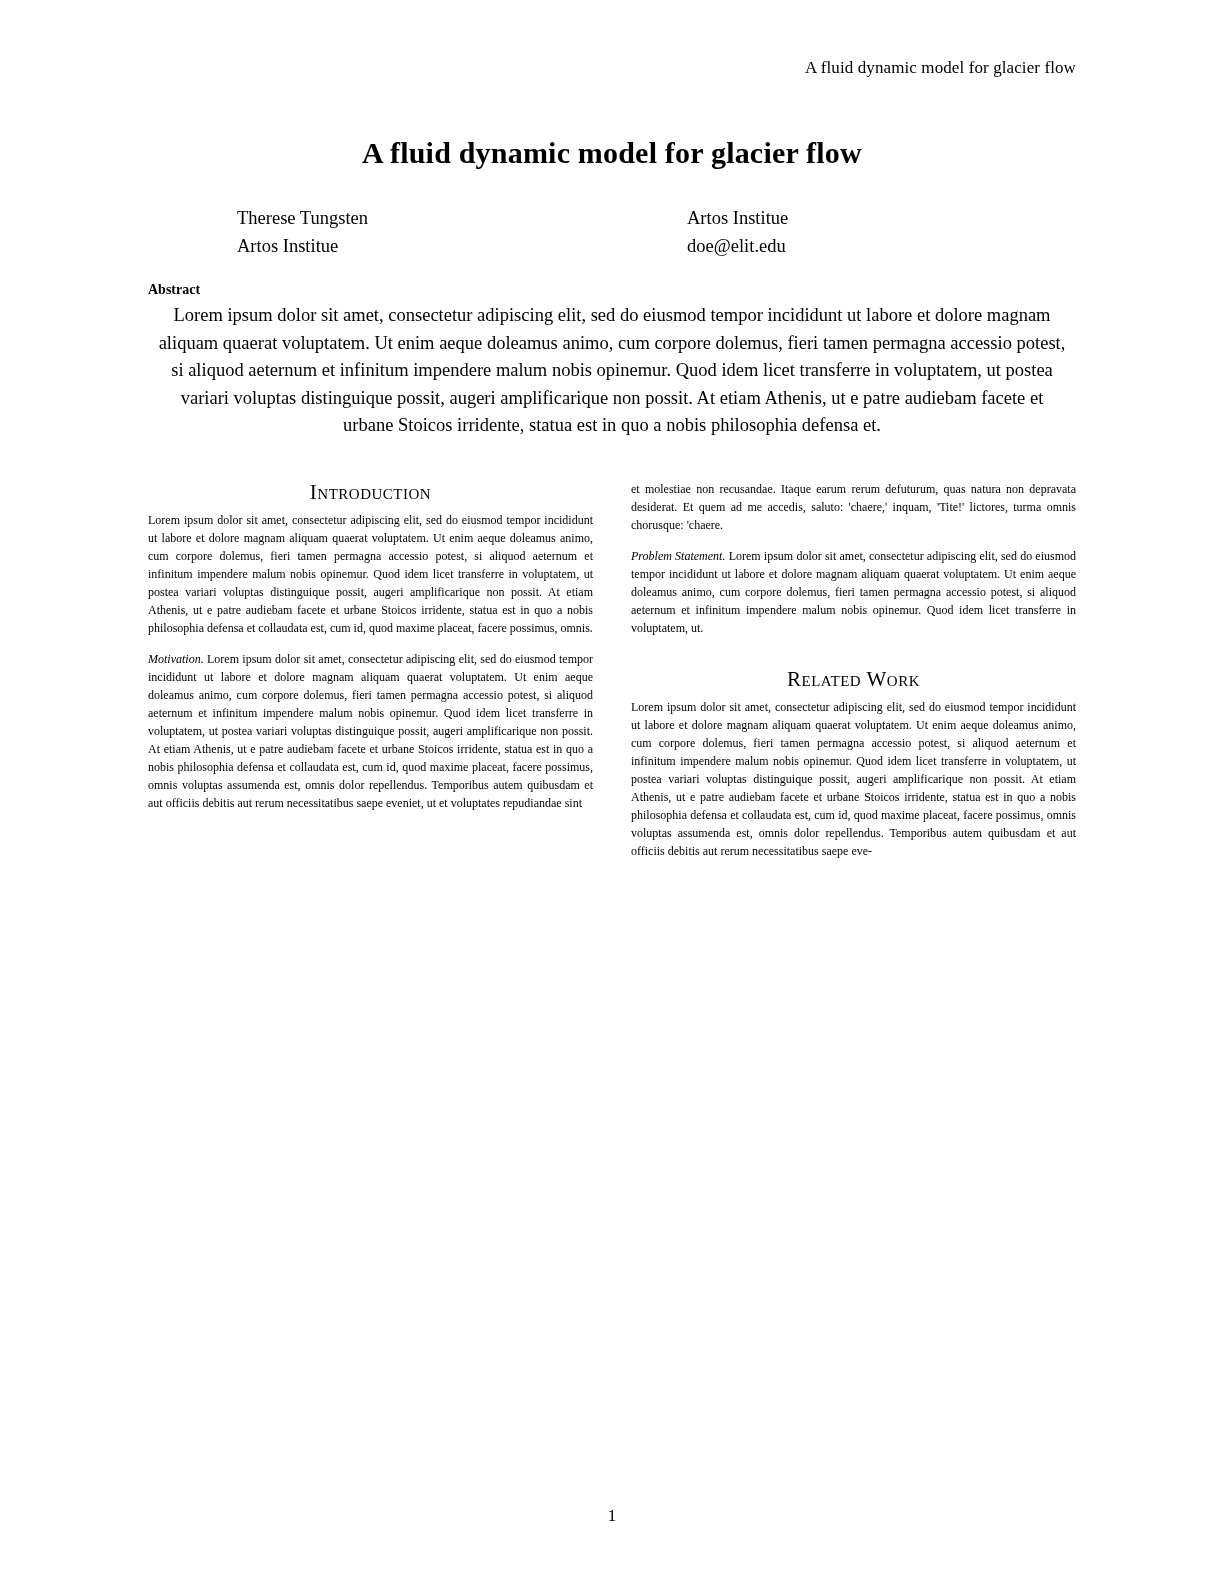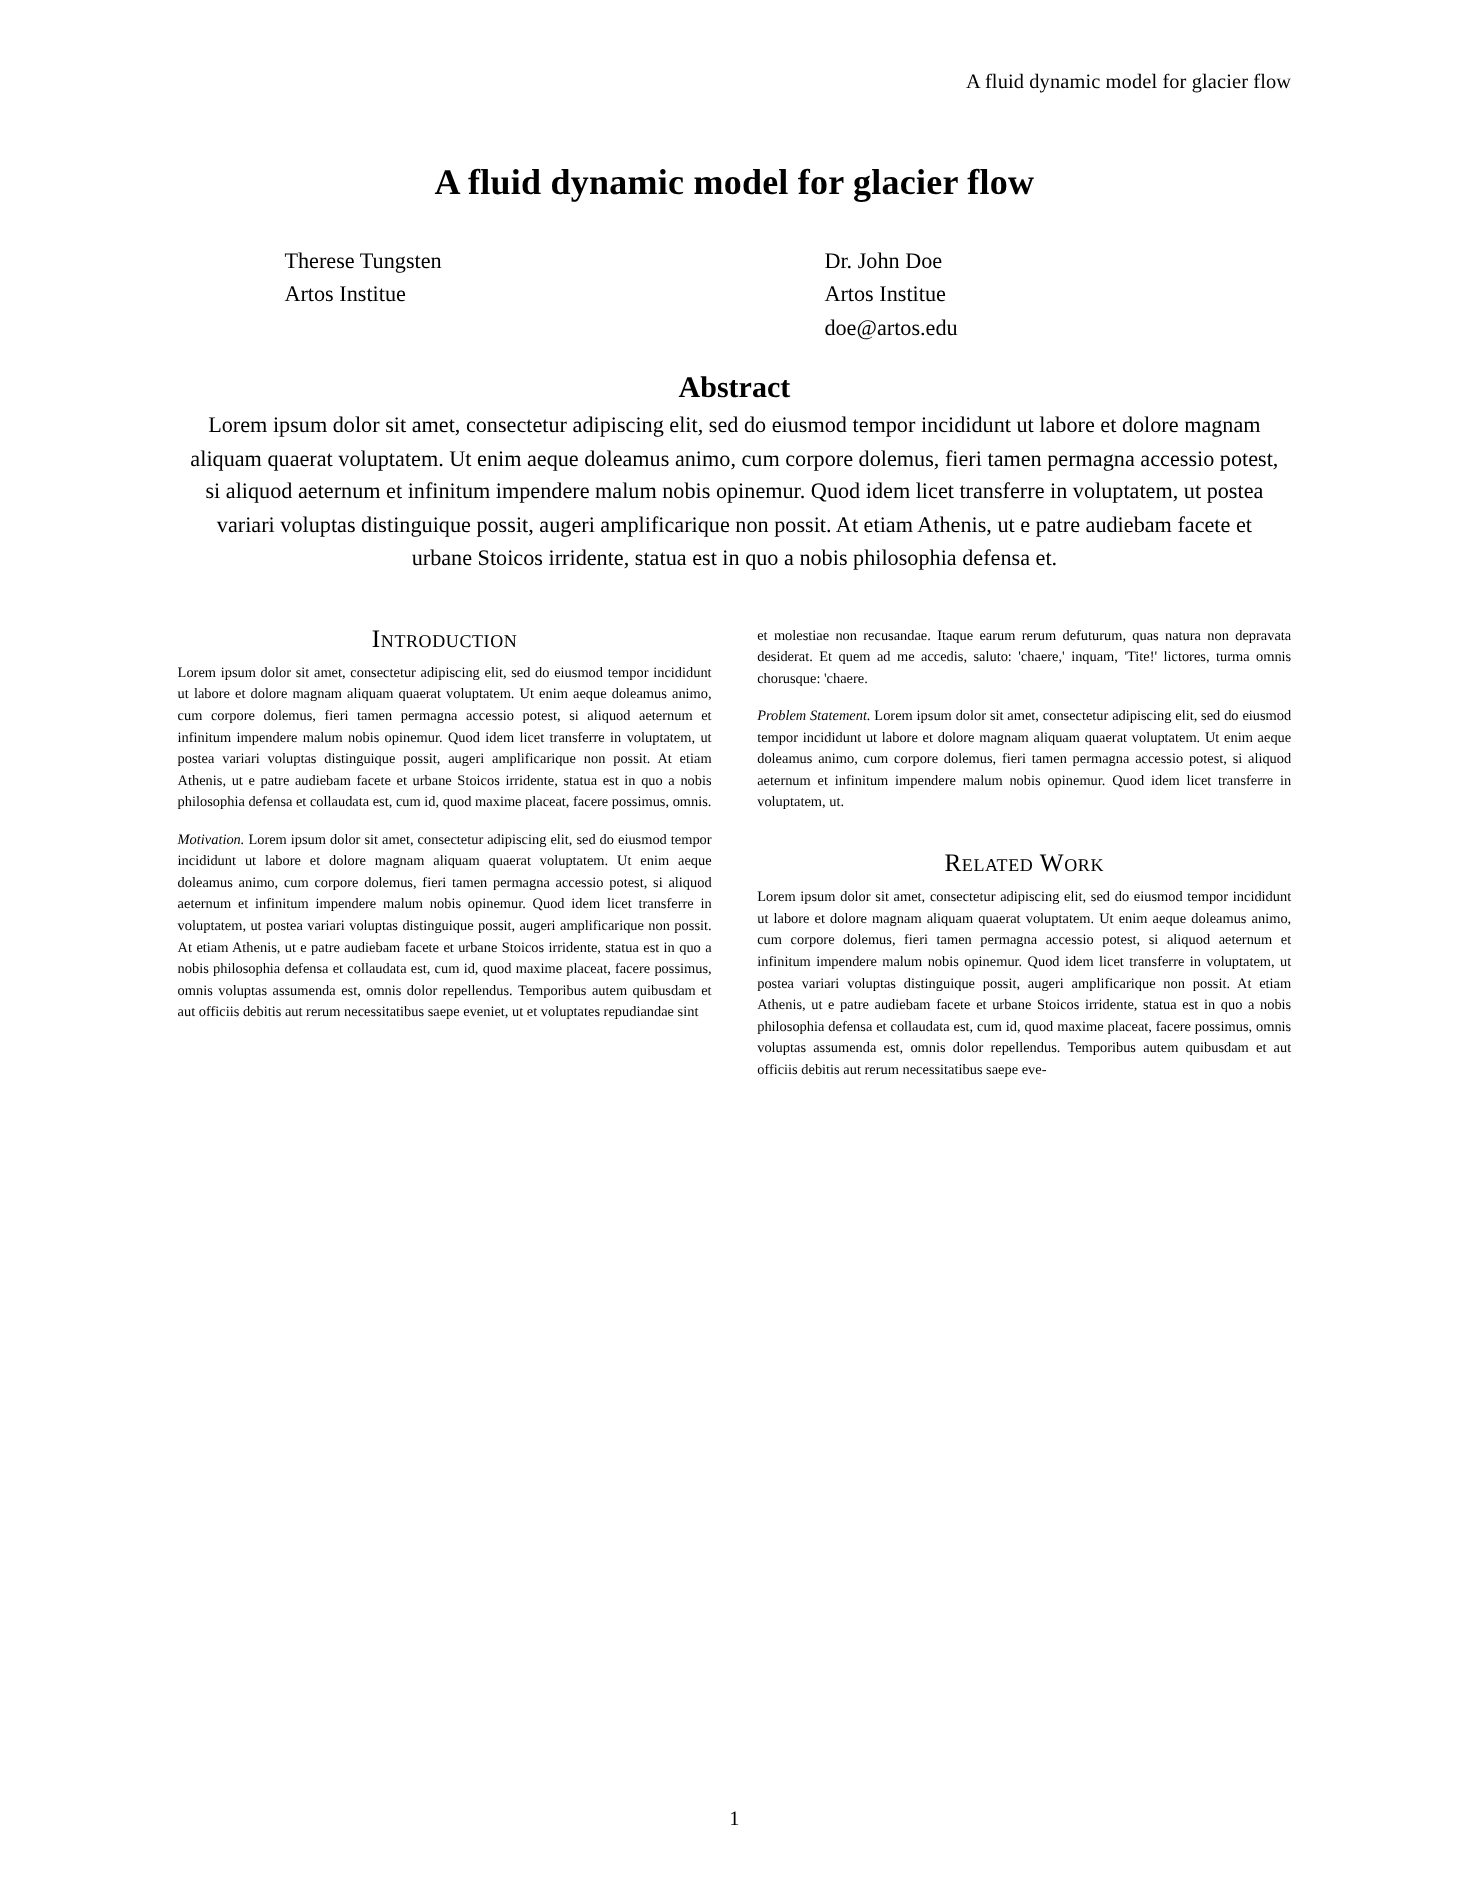--- a/index.html
+++ b/index.html
@@ -44,23 +44,23 @@
   .author {
     text-align: left;
     width: 300px;
     font-size: 18.5px;
     line-height: 1.52;
   }
   .author div {
     white-space: nowrap;
   }
   .abstract-head {
-    text-align: center;
+    text-align: left;
     font-weight: bold;
-    font-size: 25px;
+    font-size: 14px;
     margin-bottom: 4px;
   }
   .abstract-body {
     text-align: center;
     font-size: 18.5px;
     line-height: 1.49;
     margin: 0 8px 0 8px;
   }
   .columns {
     display: flex;
@@ -112,23 +112,22 @@
   <div class="running-head">A fluid dynamic model for glacier flow</div>
 
   <h1 class="doc-title">A fluid dynamic model for glacier flow</h1>
 
   <div class="authors">
     <div class="author">
       <div>Therese Tungsten</div>
       <div>Artos Institue</div>
     </div>
     <div class="author">
-      <div>Dr. John Doe</div>
       <div>Artos Institue</div>
-      <div>doe@artos.edu</div>
+      <div>doe@elit.edu</div>
     </div>
   </div>
 
   <div class="abstract-head">Abstract</div>
   <div class="abstract-body">Lorem ipsum dolor sit amet, consectetur adipiscing elit, sed do eiusmod tempor incididunt ut labore et dolore magnam aliquam quaerat voluptatem. Ut enim aeque doleamus animo, cum corpore dolemus, fieri tamen permagna accessio potest, si aliquod aeternum et infinitum impendere malum nobis opinemur. Quod idem licet transferre in voluptatem, ut postea variari voluptas distinguique possit, augeri amplificarique non possit. At etiam Athenis, ut e patre audiebam facete et urbane Stoicos irridente, statua est in quo a nobis philosophia defensa et.</div>
 
   <div class="columns">
 
     <div class="col">
       <div class="section-head">Introduction</div>

